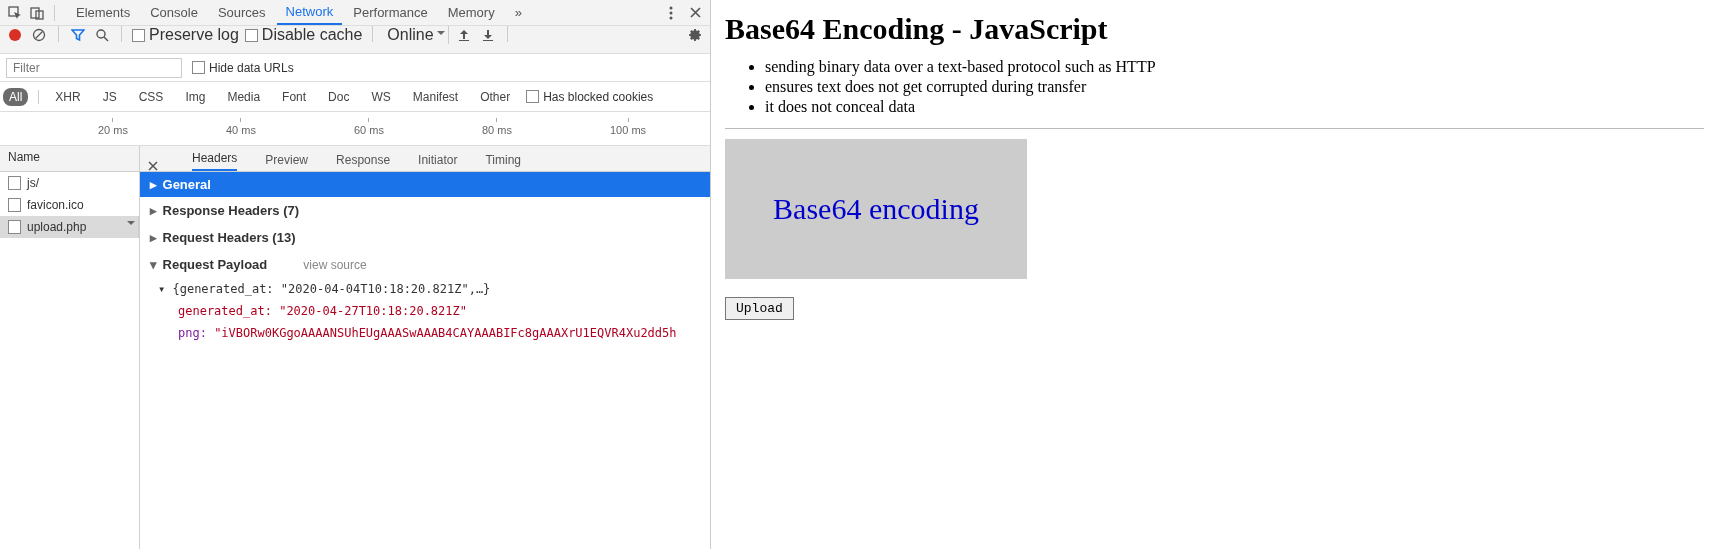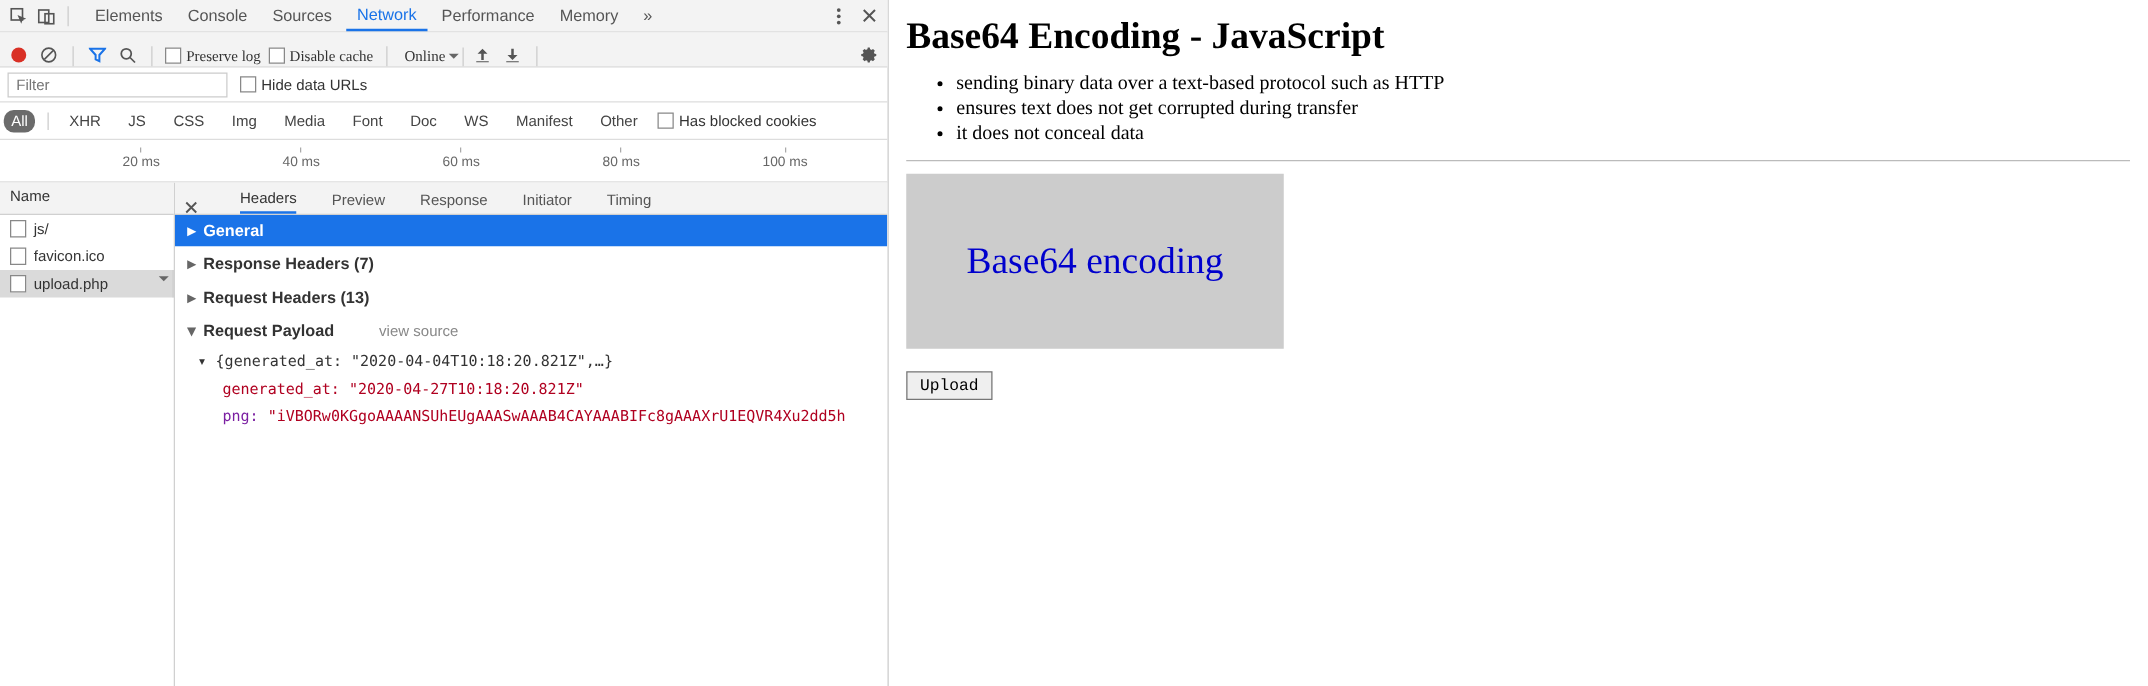--- a/index.html
+++ b/index.html
@@ -9,21 +9,21 @@
   
   .devtools { width:711px; height:549px; border-right:1px solid #ccc; display:flex; flex-direction:column; background:#fff; }
   .dt-top { height:26px; border-bottom:1px solid #ddd; background:#f3f3f3; display:flex; align-items:center; padding:0 6px; gap:4px; }
   .dt-top .icon, .dt-toolbar .icon, .dt-filters2 .icon { width:18px; height:18px; display:flex; align-items:center; justify-content:center; color:#555; }
   .sep { width:1px; height:16px; background:#ccc; margin:0 4px; }
   .tabs { display:flex; gap:2px; align-items:center; margin-left:4px; flex:1; }
   .tab { padding:4px 9px; color:#555; cursor:pointer; }
   .tab.active { color:#1a73e8; border-bottom:2px solid #1a73e8; }
   .dt-top .right { display:flex; align-items:center; gap:6px; margin-left:auto; }
 
-  .dt-toolbar { height:28px; border-bottom:1px solid #ddd; background:#f3f3f3; display:flex; align-items:flex-end; padding:0 6px; gap:6px; font-size:12px;font-family:Liberation Serif, serif; }
+  .dt-toolbar { height:28px; border-bottom:1px solid #ddd; background:#f3f3f3; display:flex; align-items:flex-start; padding:0 6px; gap:6px; font-size:16px; }
   .rec-dot { width:12px; height:12px; border-radius:50%; background:#d93025; }
   .sel { padding:0 14px 0 4px; border-right:1px solid #ccc; position:relative; }
   .sel::after { content:""; position:absolute; right:3px; top:5px; border:4px solid transparent; border-top-color:#666; }
   .chk { width:13px; height:13px; border:1px solid #888; display:inline-block; vertical-align:-2px; margin-right:4px; background:#fff; }
 
   .dt-filters { height:28px; border-bottom:1px solid #ddd; display:flex; align-items:center; padding:0 6px; gap:10px; font-size:12px; }
   .filter-input { width:176px; height:20px; border:1px solid #ccc; padding:0 6px; font-size:12px; color:#888; }
 
   .dt-filters2 { height:30px; border-bottom:1px solid #ddd; display:flex; align-items:center; padding:0 3px; gap:10px; font-size:12px; }
   .pill { padding:2px 6px; border-radius:8px; color:#444; cursor:pointer; }

